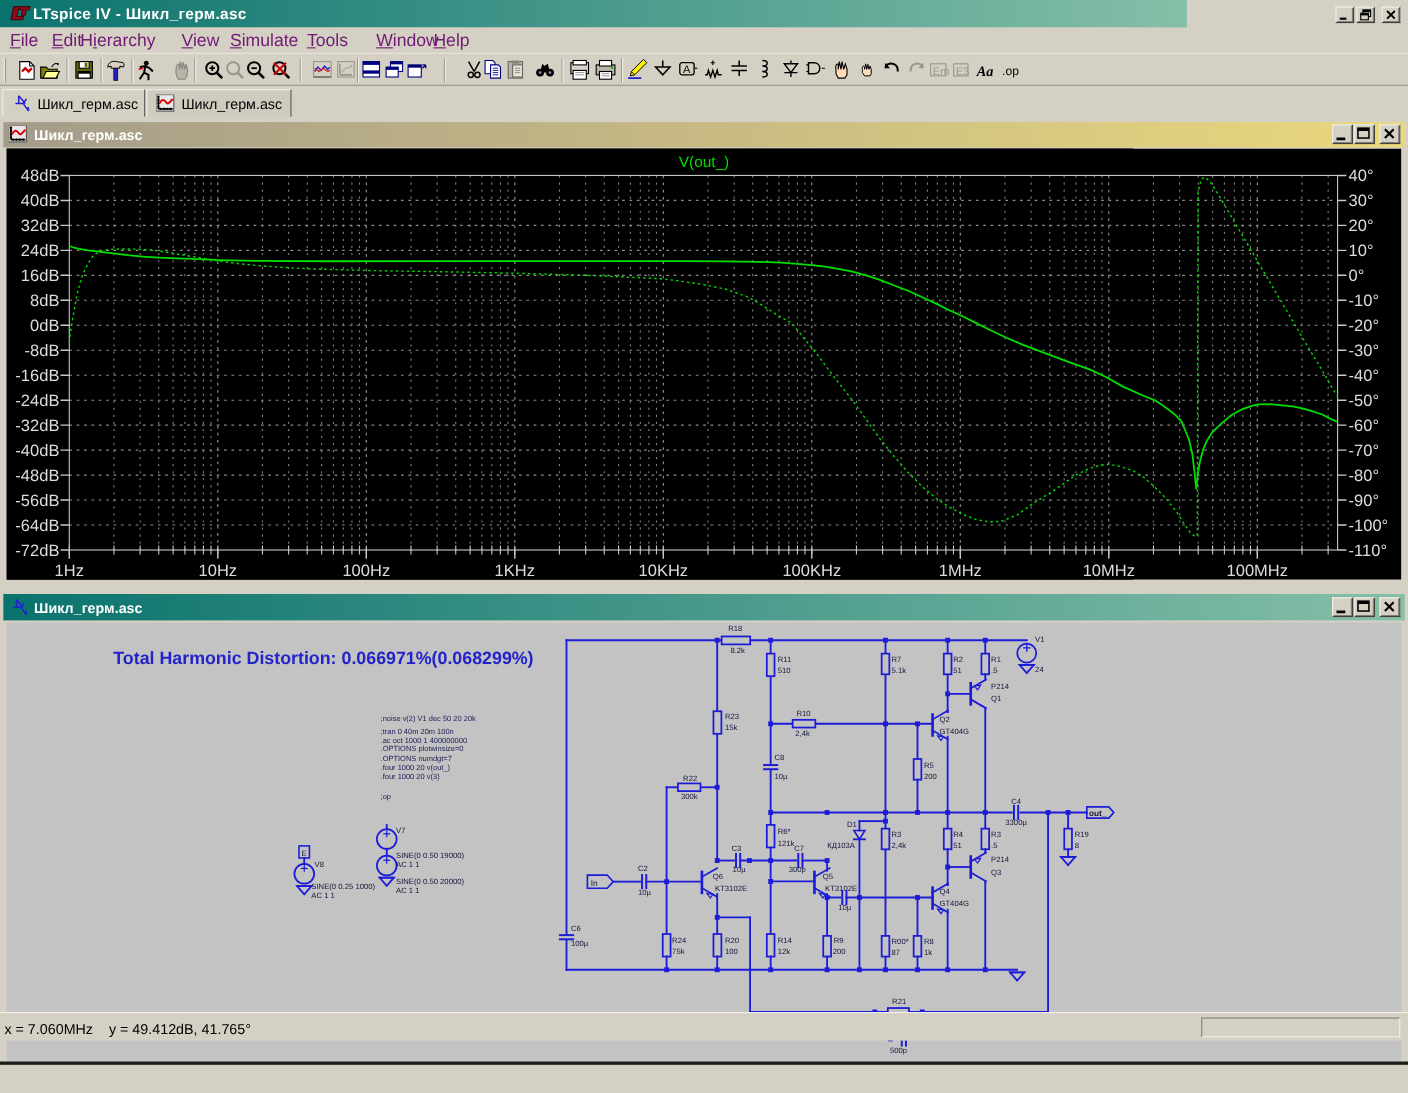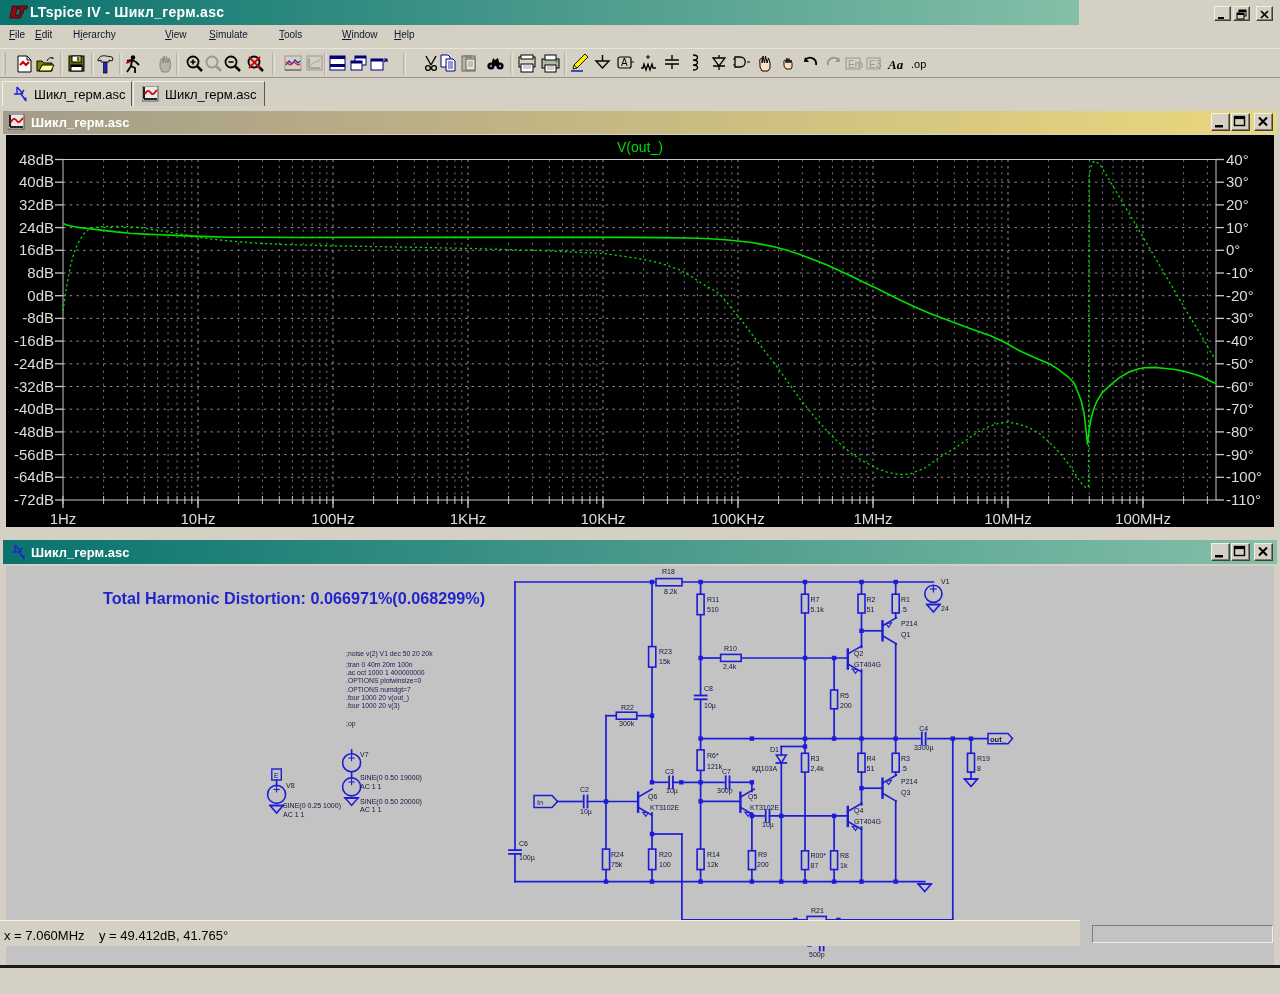--- a/index.html
+++ b/index.html
@@ -1,35 +1,35 @@
 <!DOCTYPE html>
 <html><head><meta charset="utf-8"><style>
 *{margin:0;padding:0;box-sizing:border-box}
 html,body{width:1280px;height:994px;overflow:hidden;font-family:"Liberation Sans",sans-serif;background:#d4d0c4}
 .abs{position:absolute}
 #titlebar{position:absolute;left:0;top:0;width:1079px;height:25px;background:linear-gradient(to right,#0a736e,#85bfa8)}
 #titlebar .txt{position:absolute;left:30px;top:4px;color:#fff;font-weight:bold;font-size:14px;letter-spacing:0.3px}
 .winbtn{position:absolute;background:#d4d0c4;border-top:1px solid #f2efe8;border-left:1px solid #f2efe8;border-right:1px solid #404040;border-bottom:1px solid #404040;box-shadow:inset -1px -1px 0 #827e76}
-#menubar{position:absolute;left:0;top:25px;width:1056px;height:23px;background:#d4d0c4;font-size:10px;color:#0f172a}
+#menubar{position:absolute;left:0;top:25px;width:1056px;height:23px;background:#d4d0c4;font-size:16px;color:#701a75}
 #menubar span{position:absolute;top:4px}
 #menubar u{text-decoration:underline}
 #toolbar{position:absolute;left:0;top:48px;width:1280px;height:30px;background:#d4d0c4;border-top:1px solid #e8e5dd;border-bottom:1px solid #9a968e}
 #tabbar{position:absolute;left:0;top:79px;width:1280px;height:28px;background:#d4d0c4}
 .tab{position:absolute;top:2px;height:25px;border-top:1px solid #f2efe8;border-left:1px solid #f2efe8;border-right:1px solid #5a5852;font-size:13px;color:#000}
 .tab .lbl{position:absolute;left:31px;top:5px}
 #wavewin{position:absolute;left:0;top:107px;width:1280px;height:429px;background:#d4d0c4}
 #wtitle{position:absolute;left:3px;top:4px;width:1274px;height:23px;background:linear-gradient(to right,#a49c8a,#ead87c)}
 #wtitle .txt{position:absolute;left:28px;top:4px;color:#fff;font-weight:bold;font-size:13px}
 #plotarea{position:absolute;left:6px;top:28px;width:1024px;height:392px;background:#000}
 #schwin{position:absolute;left:0;top:536px;width:1280px;height:431px;background:#d4d0c4}
 #stitle{position:absolute;left:3px;top:4px;width:1274px;height:24px;background:linear-gradient(to right,#0a736e,#85bfa8)}
 #stitle .txt{position:absolute;left:28px;top:5px;color:#fff;font-weight:bold;font-size:13px}
 #schcanvas{position:absolute;left:6px;top:30px;width:1268px;height:399px;background:#c3c3c3}
 #darkline{position:absolute;left:0;top:965px;width:1280px;height:3px;background:#1a1a1a}
-#statusbar{position:absolute;left:0;top:920px;width:1080px;height:26px;background:#d4d0c4;border-top:1px solid #f2efe8}
+#statusbar{position:absolute;left:0;top:920px;width:1280px;height:26px;background:#d4d0c4;border-top:1px solid #f2efe8}
 #statusbar .txt{position:absolute;left:4px;top:7px;font-size:13px;color:#000}
 #statuspanel{position:absolute;left:1092px;top:4px;width:181px;height:18px;border-top:1px solid #827e76;border-left:1px solid #827e76;border-bottom:1px solid #f2efe8;border-right:1px solid #f2efe8}
 </style></head><body>
 <div id="titlebar">
     <svg class="abs" style="left:6px;top:3px" width="22" height="19">
       <g transform="skewX(-12)">
         <path d="M7 3 L12 3 L12 12 L18 12 L18 15 L7 15 Z" fill="#8c0a1e" stroke="#400000" stroke-width="0.8"></path>
         <path d="M13 3 L22 3 L22 6 L19.2 6 L19.2 11 L15.8 11 L15.8 6 L13 6 Z" fill="#8c0a1e" stroke="#400000" stroke-width="0.8"></path>
       </g>
     </svg>
@@ -42,21 +42,21 @@
         <rect x="5" y="2" width="7" height="2" fill="#000"></rect>
         <rect x="3" y="5" width="7" height="6" fill="#d4d0c4" stroke="#000" stroke-width="1"></rect>
         <rect x="3" y="5" width="7" height="2" fill="#000"></rect>
       </svg></div>
     <div class="winbtn" style="left:1256px;top:6px;width:17px;height:15px"><svg width="15" height="13">
         <path d="M4 3 L11 10 M11 3 L4 10" stroke="#000" stroke-width="1.7"></path>
       </svg></div>
   </div>
 <div id="menubar">
     <span style="left:9px"><u>F</u>ile</span>
-    <span style="left:35px"><u>E</u>dit</span>
+    <span style="left:47px"><u>E</u>dit</span>
     <span style="left:73px">H<u>i</u>erarchy</span>
     <span style="left:165px"><u>V</u>iew</span>
     <span style="left:209px"><u>S</u>imulate</span>
     <span style="left:279px"><u>T</u>ools</span>
     <span style="left:342px"><u>W</u>indow</span>
     <span style="left:394px"><u>H</u>elp</span>
   </div>
 <div id="toolbar"><svg width="1280" height="30">
       <line x1="4" y1="4" x2="4" y2="26" stroke="#f2efe8"></line>
       <line x1="5" y1="4" x2="5" y2="26" stroke="#9a968e"></line>

